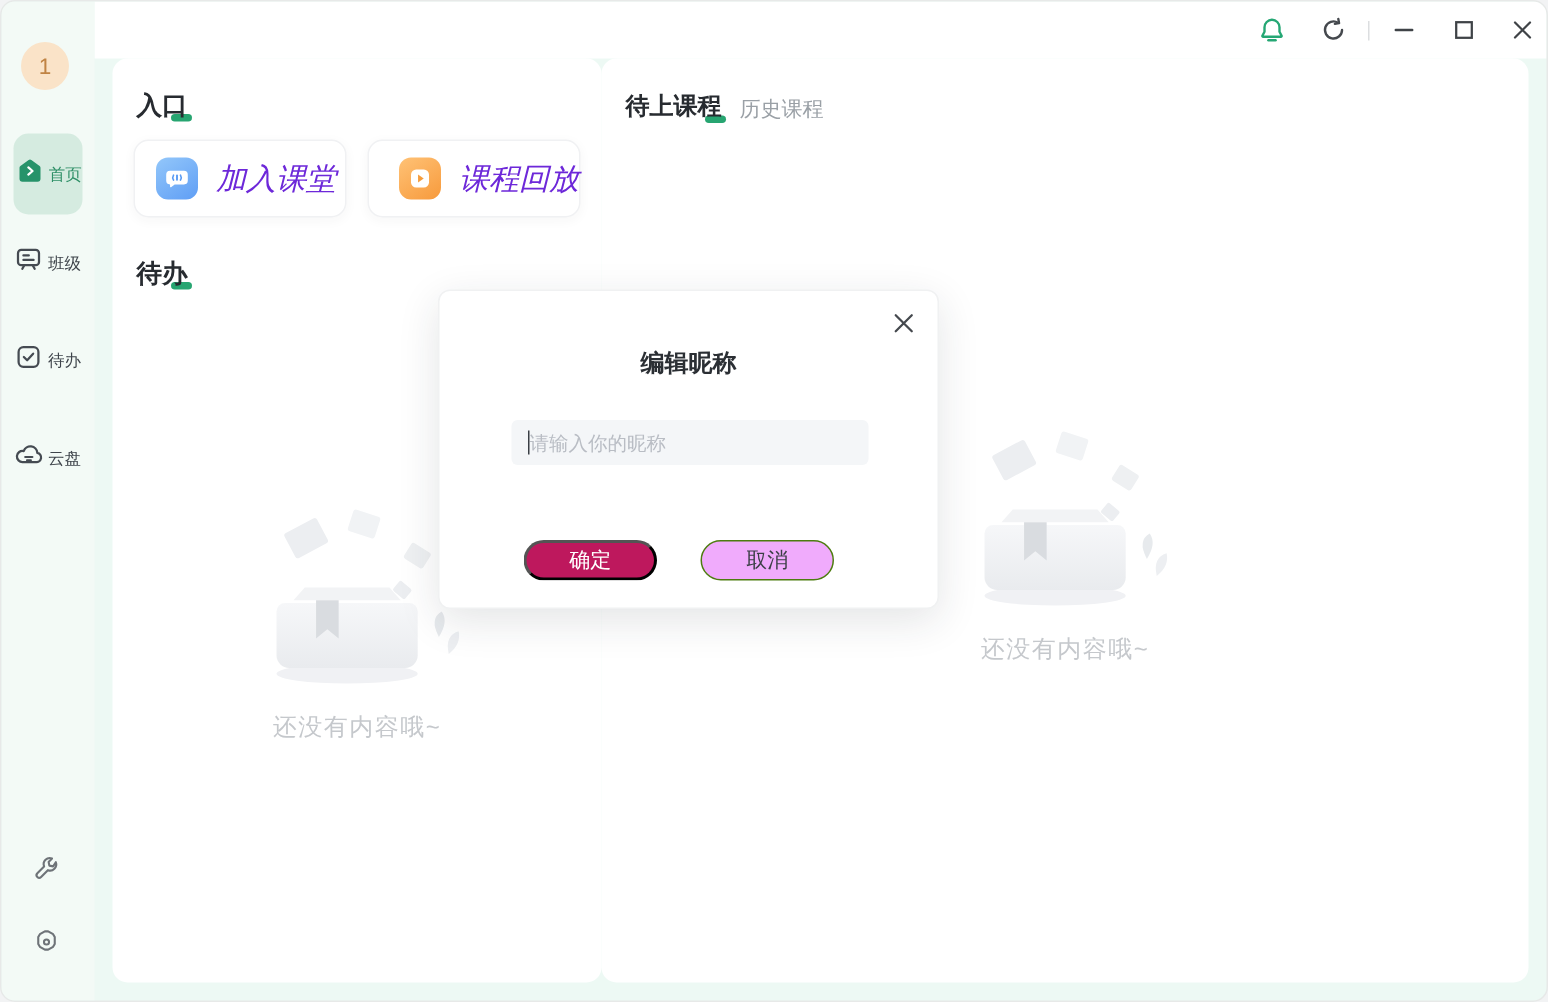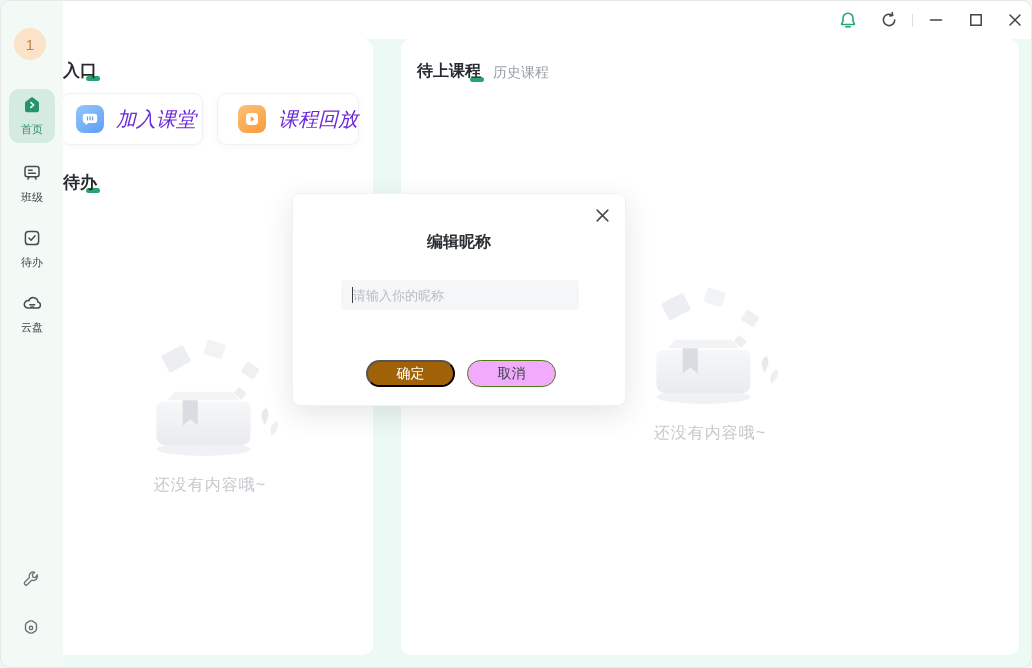--- a/index.html
+++ b/index.html
@@ -3,34 +3,34 @@
 <meta charset="utf-8">
 <style>
   * { margin:0; padding:0; box-sizing:border-box; }
   html,body { width:1032px; height:668px; background:#f2f3f4; font-family:"Liberation Sans","DejaVu Sans",sans-serif; }
   .window { position:relative; width:1032px; height:668px; background:#edf9f4; border-radius:10px; overflow:hidden; border:1px solid #e7e9e8; }
 
   
   .sidebar { position:absolute; left:0; top:0; bottom:0; width:62px; background:#f3faf6; z-index:2; }
   .avatar { position:absolute; left:13px; top:27px; width:32px; height:32px; border-radius:50%;
             background:#fae3c8; color:#c08343; font-size:15px; display:flex; align-items:center; justify-content:center; }
-  .nav-item { position:absolute; left:8px; width:46px; display:flex; flex-direction:column; align-items:center; gap:3px; cursor:default; }
+  .nav-item { position:absolute; left:8px; width:46px; display:flex; align-items:center; gap:3px; cursor:default; }
   .nav-item .lbl { font-size:11px; color:#3e444b; }
   .nav-item.active { background:#d5ebe0; border-radius:10px; height:54px; justify-content:center; }
   .nav-item.active .lbl { color:#2e8f67; }
   .side-tool { position:absolute; left:20px; }
 
   
   .topbar { position:absolute; left:62px; right:0; top:0; height:38px; background:#ffffff; z-index:1; }
   .tb-ic { position:absolute; top:0; height:38px; width:28px; display:flex; align-items:center; justify-content:center; cursor:default; }
   .tb-divider { position:absolute; top:13px; width:1px; height:13px; background:#dcdee0; }
 
   
   .panel { position:absolute; top:38px; bottom:12px; background:#ffffff; border-radius:10px; z-index:1; }
-  .panel-left  { left:46px;  width:326px; }
+  .panel-left  { left:74px;  width:326px; }
   .panel-right { left:400px; right:12px; }
 
   .sec-title { position:relative; display:inline-block; font-size:17px; font-weight:bold; color:#272b30; z-index:0; }
   .sec-title::after { content:""; position:absolute; right:-3px; bottom:1px; width:14px; height:5px;
                       background:#27a571; border-radius:2.5px; z-index:-1; }
   .entry-title { position:absolute; left:16px; top:20px; }
   .todo-title  { position:absolute; left:16px; top:132px; }
 
   .entry-card { position:absolute; top:54px; width:142px; height:52px; background:#fff; border:1px solid #f0f1f3;
                 border-radius:10px; box-shadow:0 2px 8px rgba(40,50,60,.04); display:flex; align-items:center; gap:12px;
@@ -58,21 +58,21 @@
             border-radius:8px; box-shadow:0 8px 28px rgba(30,40,50,.12); z-index:5; }
   .dlg-close { position:absolute; right:13px; top:11px; width:20px; height:20px; display:flex; align-items:center; justify-content:center; cursor:pointer; }
   .dlg-title { position:absolute; left:0; right:0; top:38px; text-align:center; font-size:16px; font-weight:bold; color:#2b2f34; }
   .dlg-input-wrap { position:absolute; left:48px; top:86px; width:238px; height:30px; }
   .dlg-input { width:100%; height:100%; background:#f4f6f8; border:none; outline:none; border-radius:4px;
                padding:0 12px; font-size:13px; color:#30353b; font-family:inherit; }
   .dlg-input::placeholder { color:#b9bdc4; }
   .caret { position:absolute; left:11px; top:7px; width:1px; height:16px; background:#3a3f45; }
   .dlg-btn { position:absolute; top:166px; width:89px; height:27px; border-radius:14px; font-size:14px;
              display:flex; align-items:center; justify-content:center; cursor:pointer; font-family:inherit; }
-  .btn-confirm { left:73px; background:#a16207; color:#ffffff; }
+  .btn-confirm { left:56px; background:#be185d; color:#ffffff; }
   .btn-cancel  { left:174px; background:#f0abfc; color:#3a3f45; border:1px solid #4d7c0f; }
 </style>
 </head>
 <body>
 
 <div class="window">
 
   <header class="topbar">
     <div class="tb-ic" style="left:771px;">
       <svg width="20" height="20" viewBox="0 0 20 20" fill="none">

